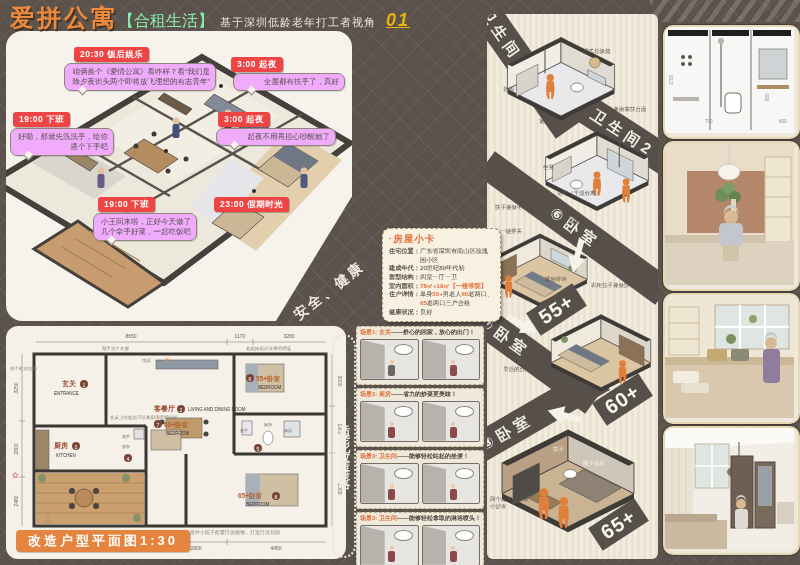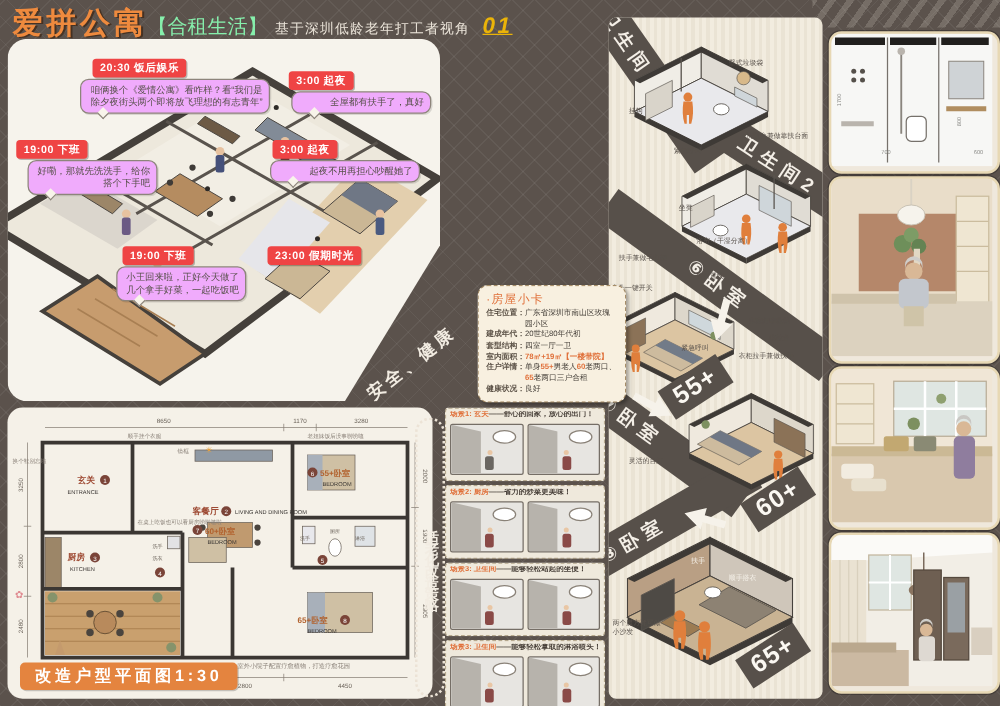--- a/index.html
+++ b/index.html
@@ -52,21 +52,21 @@
   .panel::before{content:"";position:absolute;left:0;top:0;width:42%;height:100%;background:#b7b3ac;
     clip-path:polygon(0 0,100% 14%,100% 100%,0 100%);}
   .panel::after{content:"";position:absolute;width:17px;height:9px;background:#fff;border:1px solid #8a8278;
     border-radius:50%;top:4px;right:5px;}
   .fig{position:absolute;bottom:3px;left:48%;width:7px;height:11px;background:#6a6661;border-radius:2px;z-index:1;}
   .fig::before{content:"";position:absolute;top:-5px;left:1.5px;width:4px;height:4px;border-radius:50%;background:#e9c6a4;}
   .fig.red{background:#8a4a47;}
   
   .house-card{position:absolute;left:382px;top:228px;width:119px;height:94px;background:#f8f0e0;
     border:1.6px dashed #a68d68;border-radius:8px;padding:4px 6px;z-index:4;box-shadow:2px 2px 3px rgba(0,0,0,.3);box-sizing:border-box;}
-  .hc-title{color:#e0703a;font-weight:400;font-size:9.5px;letter-spacing:1px;margin-bottom:1px;}
+  .hc-title{color:#e0703a;font-weight:700;font-size:9.5px;letter-spacing:1px;margin-bottom:1px;}
   .hc-row{font-size:6.2px;line-height:1.4;color:#46403a;display:flex;}
   .hc-label{font-weight:800;color:#5c5247;white-space:nowrap;}
   .hc-val{flex:1;}
   .hl{color:#e0703a;font-weight:800;}
   
   .right-col{position:absolute;left:487px;top:14px;width:171px;height:545px;z-index:1;overflow:hidden;border-radius:6px;
     background:repeating-linear-gradient(90deg,#eae3d4 0 3px,#f2ecdf 3px 6px);}
   .band{position:absolute;width:220px;height:30px;background:#57504a;display:flex;align-items:center;justify-content:center;
     color:#f4efe7;font-weight:900;font-size:15px;letter-spacing:5px;white-space:nowrap;z-index:1;}
   .vig{position:absolute;z-index:2;}
@@ -146,21 +146,21 @@
   <div class="pill" style="left:68px;top:16px">
     <span>20:30</span>&nbsp;<span>饭后娱乐</span></div>
   <div class="bubble" style="left:58px;top:32px;width:140px">咱俩换个《爱情公寓》看咋样？看“我们是除夕夜街头两个即将放飞理想的有志青年”</div>
 
   <div class="pill" style="left:225px;top:26px">
     <span>3:00</span>&nbsp;<span>起夜</span></div>
   <div class="bubble" style="left:227px;top:42px;width:100px">全屋都有扶手了，真好</div>
 
   <div class="pill" style="left:7px;top:81px">
     <span>19:00</span>&nbsp;<span>下班</span></div>
-  <div class="bubble" style="left:16px;top:97px;width:92px">好嘞，那就先洗洗手，给你搭个下手吧</div>
+  <div class="bubble" style="left:4px;top:97px;width:92px">好嘞，那就先洗洗手，给你搭个下手吧</div>
 
   <div class="pill" style="left:212px;top:81px">
     <span>3:00</span>&nbsp;<span>起夜</span></div>
   <div class="bubble" style="left:210px;top:97px;width:108px">起夜不用再担心吵醒她了</div>
 
   <div class="pill" style="left:92px;top:166px">
     <span>19:00</span>&nbsp;<span>下班</span></div>
   <div class="bubble" style="left:87px;top:182px;width:92px">小王回来啦，正好今天做了几个拿手好菜，一起吃饭吧</div>
 
   <div class="pill" style="left:208px;top:166px">

